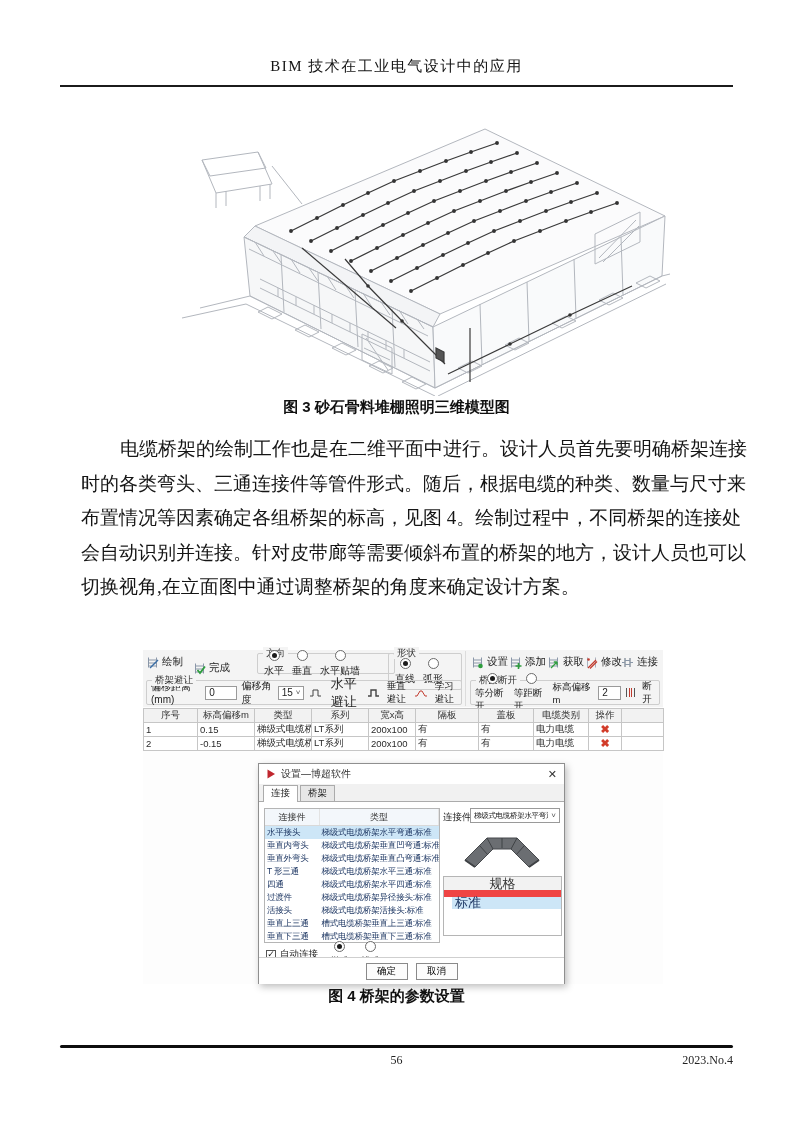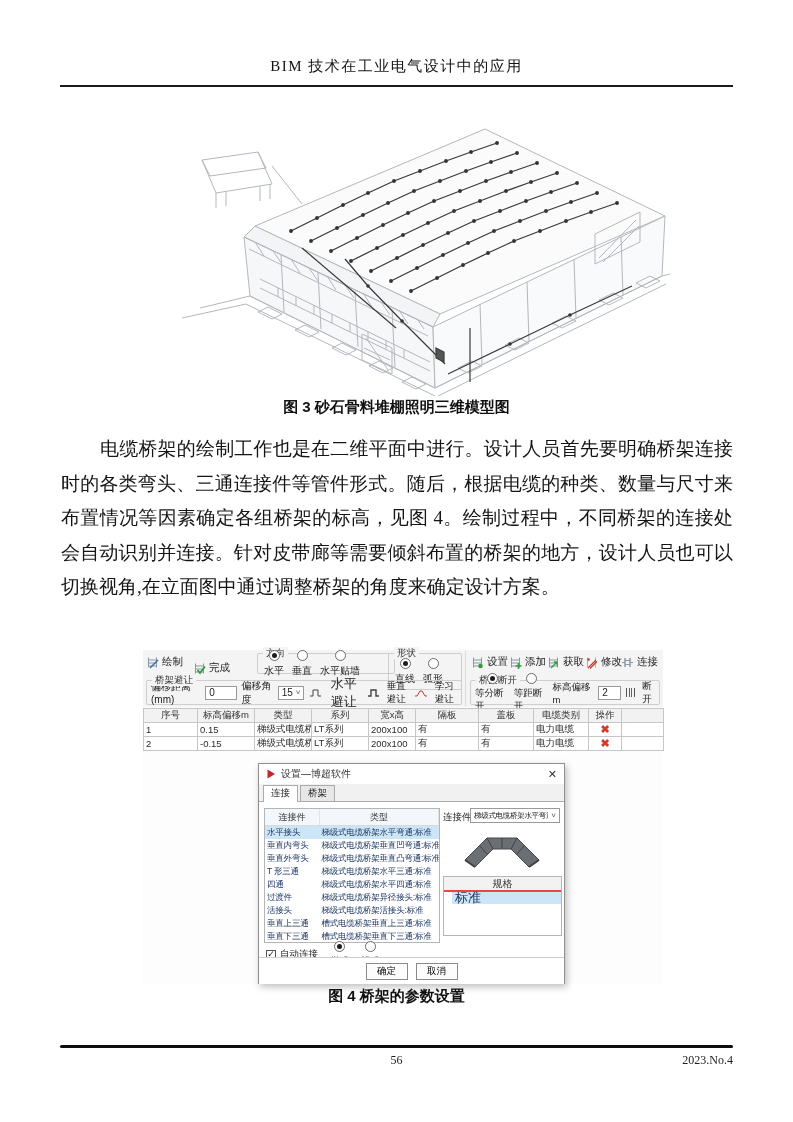--- a/index.html
+++ b/index.html
@@ -14,21 +14,21 @@
   
   .fig3{position:absolute;left:140px;top:96px;width:530px;height:300px;}
   .cap{position:absolute;left:0;width:100%;text-align:center;
        font-family:"Liberation Sans",sans-serif;font-weight:bold;font-size:15px;color:#111;}
   .cap3{top:398px;}
   .cap4{top:987px;}
 
   
   .para{position:absolute;left:61px;top:432px;width:672px;font-size:19px;color:#151515;}
   .bline{height:34.6px;line-height:34.6px;white-space:nowrap;text-align:justify;
-         text-align-last:justify;text-justify:inter-character;overflow:visible;}
+         text-align-last:justify;text-justify:inter-character;overflow:visible;margin-left:20px;}
   .bline.first{text-indent:39px;}
   .bline.last{text-align-last:left;}
 
   
   .shot{position:absolute;left:143px;top:650px;width:520px;height:334px;background:#fdfdfd;
         font-family:"Liberation Sans",sans-serif;color:#222;font-size:10px;}
   .tb{position:absolute;top:0;left:0;width:520px;height:57px;background:#f4f4f4;}
   .vdiv{position:absolute;left:322px;top:1px;width:1px;height:55px;background:#dcdcdc;}
   .tbtn{position:absolute;display:flex;align-items:center;gap:3px;background:none;border:none;
         padding:0;font-family:inherit;font-size:10.5px;color:#222;cursor:default;}
@@ -73,22 +73,22 @@
   .ltable th{height:14px;background:#f3f7fb;border-bottom:1px solid #d9d9d9;border-right:1px solid #e3e3e3;
        font-weight:normal;text-align:center;color:#333;}
   .ltable td{height:13px;padding:0 2px;white-space:nowrap;overflow:hidden;font-size:8.5px;letter-spacing:-0.2px;}
   .ltable tr.selrow td{background:#cde6f7;}
   .conn-label{position:absolute;left:184px;top:47px;font-size:9.5px;color:#222;}
   .conn-select{position:absolute;left:211px;top:44px;width:90px;height:15px;}
   .conn-select .val{font-size:7.5px;letter-spacing:-0.3px;white-space:nowrap;overflow:hidden;}
   .preview{position:absolute;left:196px;top:62px;width:94px;height:46px;}
   .spec{position:absolute;left:184px;top:112px;width:117px;height:58px;border:1px solid #b5b5b5;
        background:#fff;overflow:hidden;}
-  .spec .shead{height:13px;background:#f2f2f2;border-bottom:2px solid #ef4444;text-align:center;
-       font-size:10px;color:#333;line-height:13px;}
+  .spec .shead{height:13px;background:#f2f2f2;border-bottom:7px solid #ef4444;text-align:center;
+       font-size:13px;color:#333;line-height:13px;}
   .spec .srow{height:12px;background:#cde6f7;font-size:13px;color:#1f3864;line-height:12px;padding:0 3px;margin-left:8px;}
   .opts{position:absolute;left:7px;top:177px;display:flex;align-items:center;gap:12px;font-size:9.5px;}
   .cbwrap{display:inline-flex;align-items:center;gap:4px;}
   .cb{width:10px;height:10px;border:1px solid #555;background:#fff;display:inline-flex;align-items:center;
        justify-content:center;font-size:9px;line-height:9px;color:#1d1d1d;box-sizing:border-box;}
   .dlg-footer{position:absolute;left:0;right:0;top:193px;height:26px;border-top:1px solid #cfcfcf;
        display:flex;align-items:center;justify-content:center;gap:8px;background:#fff;}
   .dbtn{width:42px;height:17px;border:1px solid #8a8a8a;background:#fcfcfc;font-size:9.5px;
        font-family:inherit;display:flex;align-items:center;justify-content:center;padding:0;cursor:default;}
 

